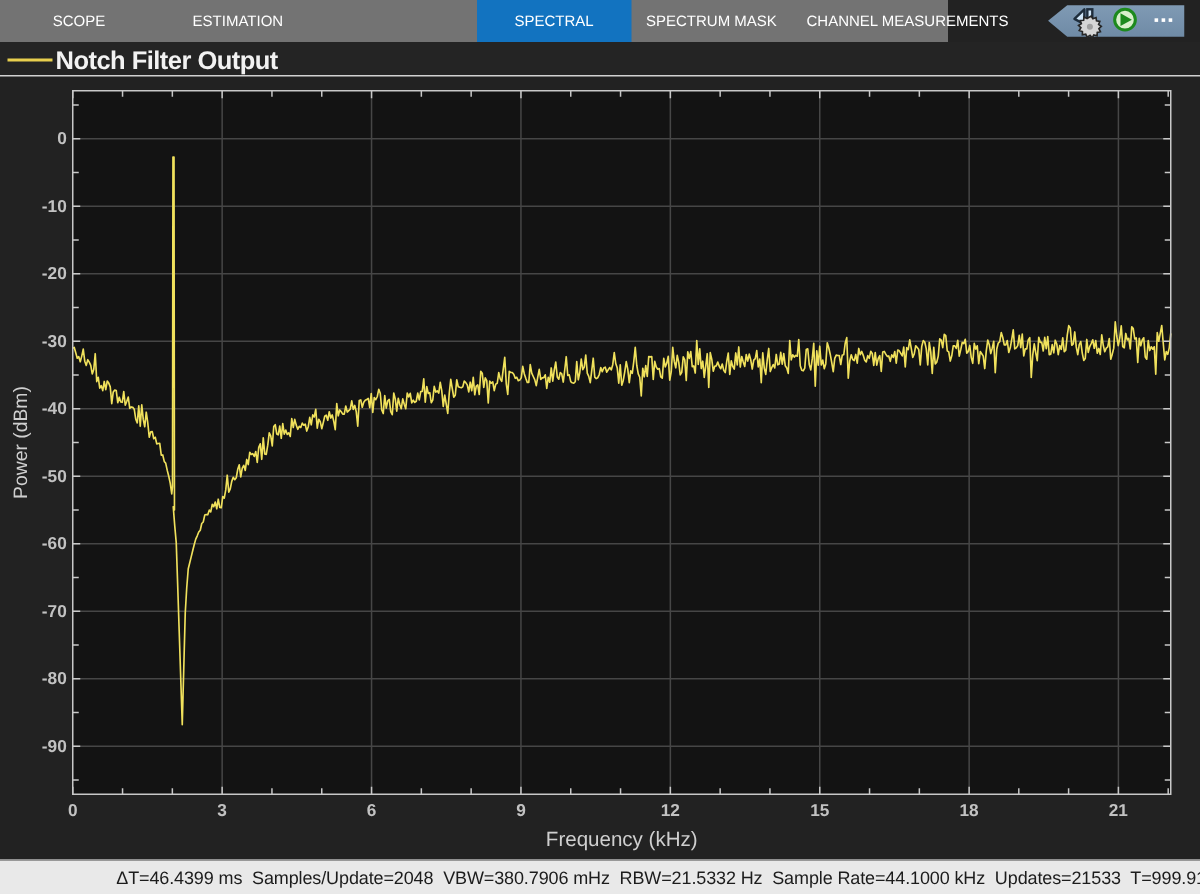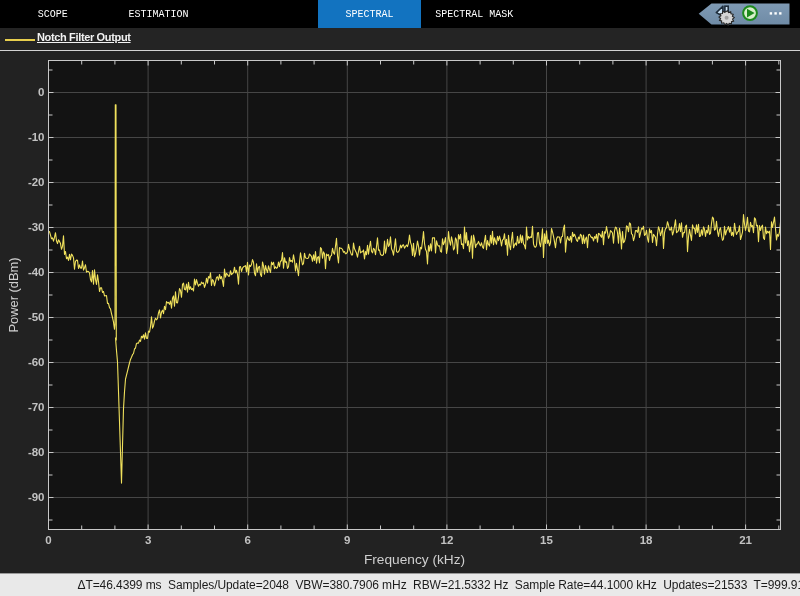--- a/index.html
+++ b/index.html
@@ -1,36 +1,37 @@
 <!DOCTYPE html>
 <html><head><meta charset="utf-8"><style>
 * { margin:0; padding:0; box-sizing:border-box; }
 html,body { width:800px; height:596px; overflow:hidden; background:#222222;
   font-family:"Liberation Sans", sans-serif; }
-#toolbar { position:absolute; left:0; top:0; width:800px; height:28px; background:#000000;font-family:Liberation Mono, monospace; }
+#toolbar { position:absolute; left:0; top:0; width:632px; height:28px; background:#737373; }
 .tab { position:absolute; top:1px; height:28px; line-height:28px; color:#fff;
   font-size:10px; transform:translateX(-50%); white-space:nowrap; }
 #seltab { position:absolute; left:318px; top:0; width:103px; height:28px; background:#1273c0; }
 #legend { position:absolute; left:0; top:28px; width:800px; height:22px; background:#242424; }
 #legline { position:absolute; left:5px; top:10.5px; width:29.5px; height:2px; background:#e8cf4e; }
-#legtext { position:absolute; left:37px; top:3px; color:#f2f2f2; font-size:11px; font-weight:bold; letter-spacing:-0.35px;text-decoration:underline; }
+#legtext { position:absolute; left:37px; top:3px; color:#f2f2f2; font-size:17px; font-weight:bold; letter-spacing:-0.35px; }
 #sep { position:absolute; left:0; top:50px; width:800px; height:1px; background:#d2d2d2; }
 #plot { position:absolute; left:0; top:51px; }
 #status { position:absolute; left:0; top:573px; width:800px; height:23px; background:#e9e9e9;
   border-top:1px solid #999; color:#1c1c1c; font-size:12px; }
 #ready { position:absolute; left:8px; top:4px;margin-top:20px; }
 #stats { position:absolute; left:77.5px; top:4px; white-space:pre; letter-spacing:-0.08px; }
 </style></head>
 <body>
 <div id="toolbar">
   <div id="seltab"></div>
   <span class="tab" style="left:52.7px">SCOPE</span>
   <span class="tab" style="left:158.6px">ESTIMATION</span>
   <span class="tab" style="left:369.4px">SPECTRAL</span>
-  <span class="tab" style="left:474.3px">SPECTRAL MASK</span>
+  <span class="tab" style="left:474.3px">SPECTRUM MASK</span>
+  <span class="tab" style="left:605px">CHANNEL MEASUREMENTS</span>
   <svg width="110" height="28" style="position:absolute;left:690px;top:0">
     <defs>
         <linearGradient id="abody" x1="0" y1="0" x2="0" y2="1">
       <stop offset="0" stop-color="#7f9ab4"></stop>
           <stop offset="1" stop-color="#6f8ba6"></stop>
     </linearGradient>
       </defs>
     <polygon points="8.7,13.8 21.5,3.5 99.5,3.5 99.5,24.5 21.5,24.5" fill="url(#abody)"></polygon>
     <g>
       <polygon points="26.3,12.6 32.9,6.2 32.9,16.2" fill="#cfe5f7" stroke="#1e2d3c" stroke-width="1.6" stroke-linejoin="round"></polygon>

